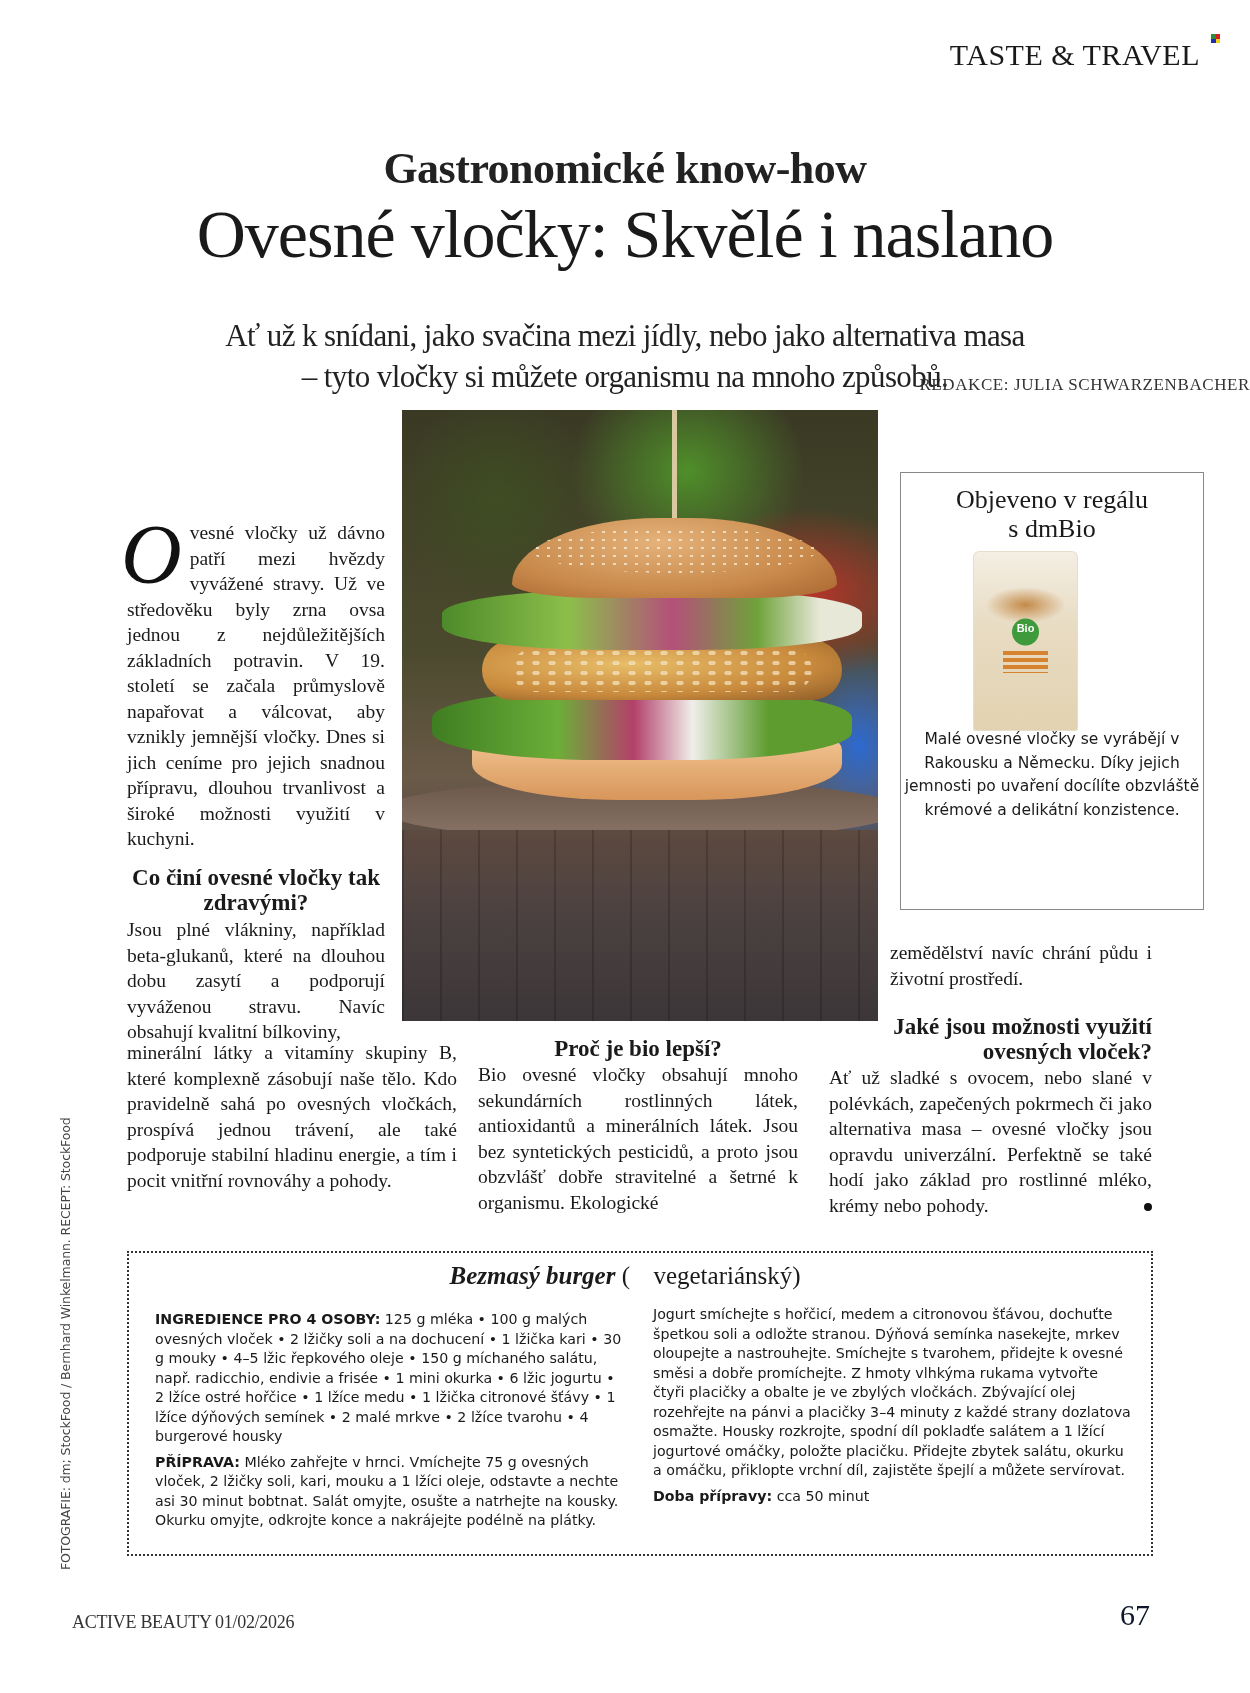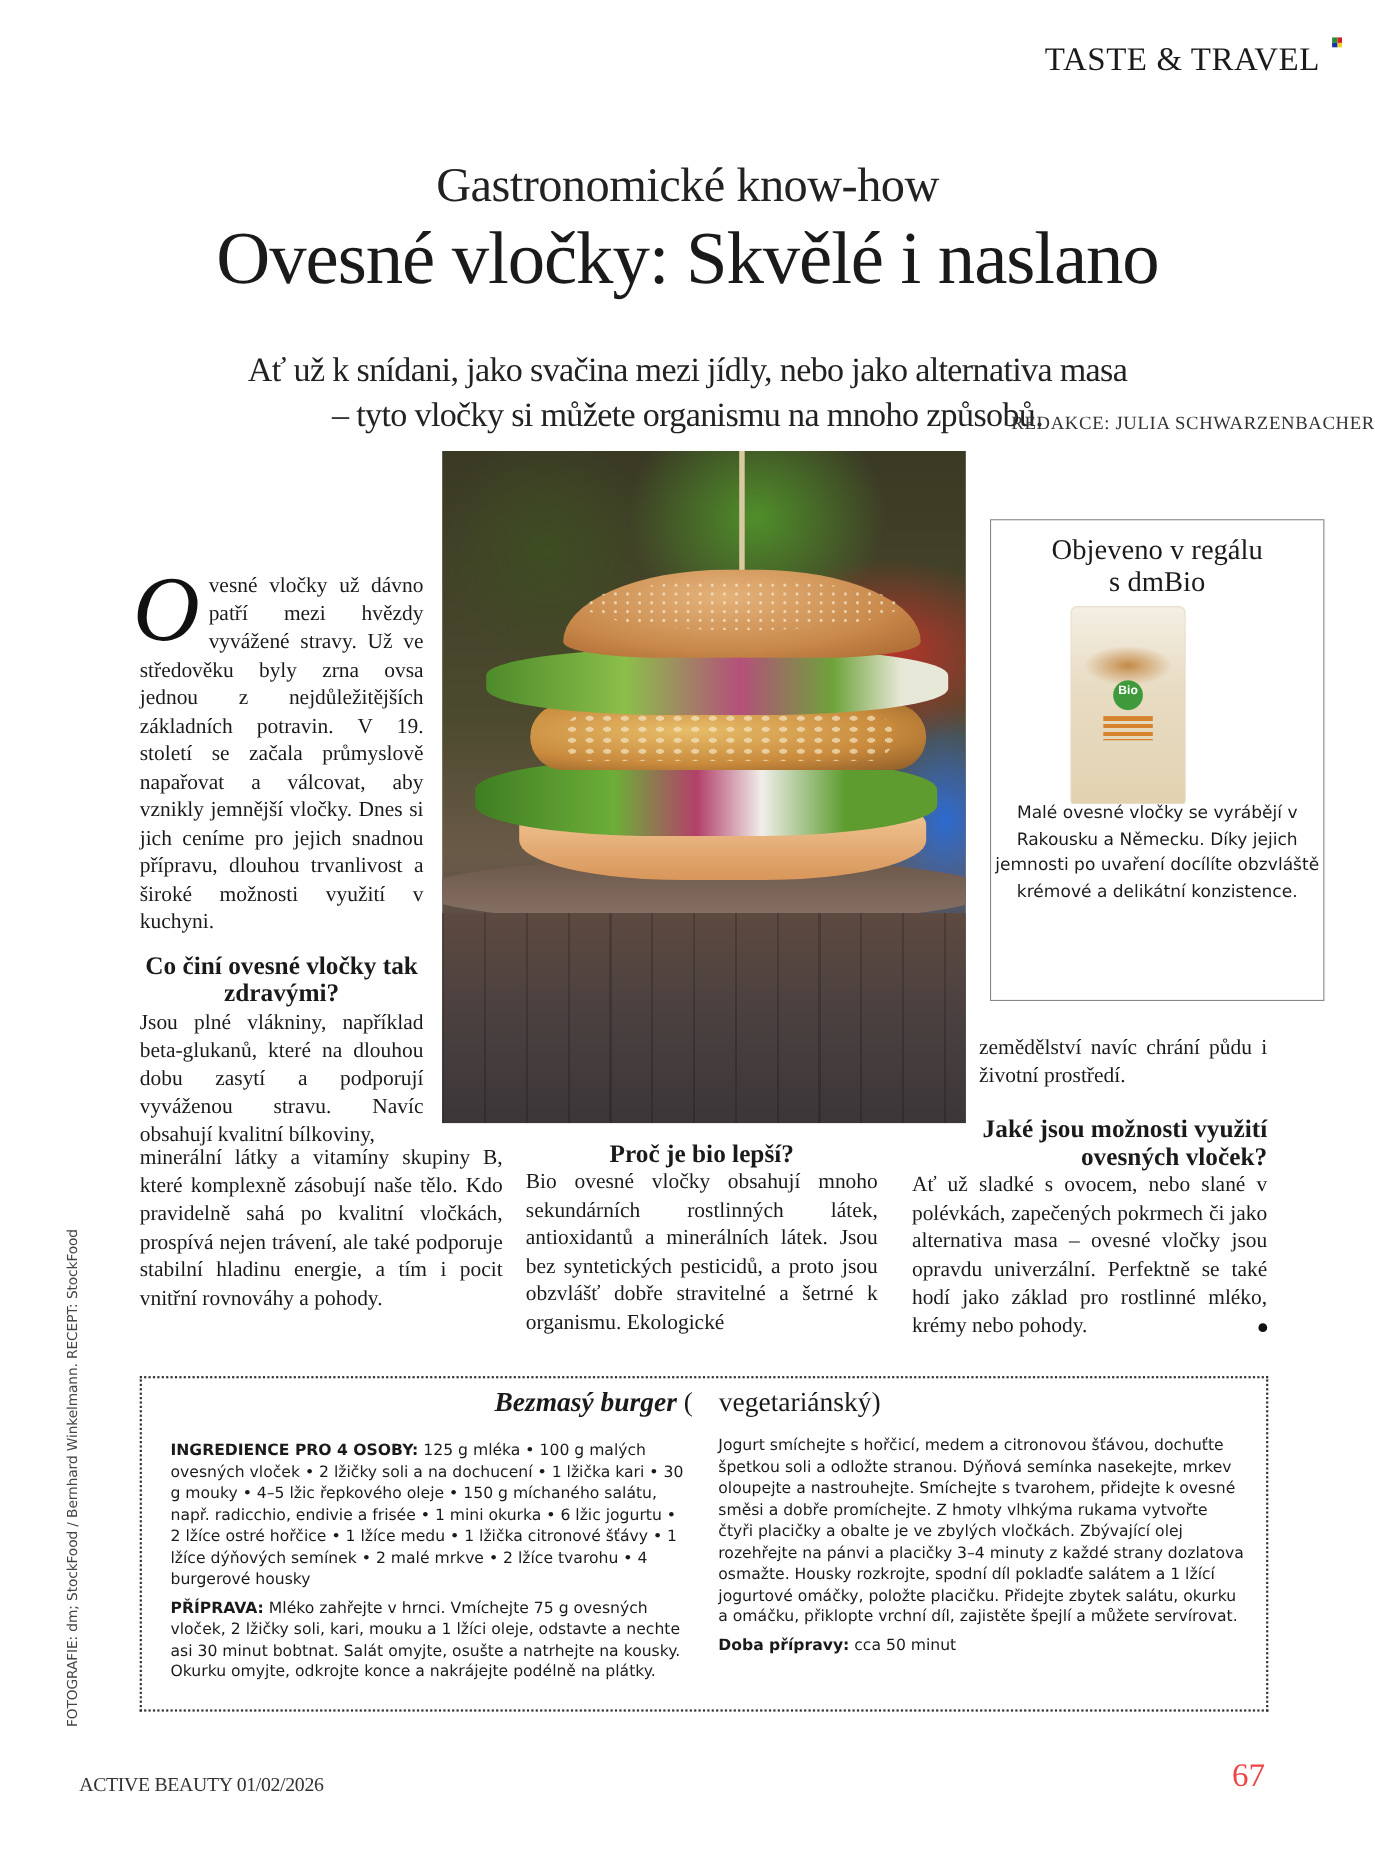--- a/index.html
+++ b/index.html
@@ -12,21 +12,21 @@
   }
   .corner-mark { position: absolute; top: 34px; right: 30px; width: 9px; height: 9px; }
   .corner-mark i { position: absolute; width: 4.5px; height: 4.5px; }
   .corner-mark i.a { left:0; top:0; background:#2e8b3a; }
   .corner-mark i.b { left:4.5px; top:0; background:#d81e1e; }
   .corner-mark i.c { left:0; top:4.5px; background:#1c2fb0; }
   .corner-mark i.d { left:4.5px; top:4.5px; background:#f2d21a; }
 
   .kicker {
     position: absolute; top: 143px; left: 0; width: 1250px; text-align: center;
-    font-size: 44px; font-weight: normal; color: #222; letter-spacing: -0.5px;
+    font-size: 44px; font-weight: bold; color: #222; letter-spacing: -0.5px;
   }
   .headline {
     position: absolute; top: 200px; left: 0; width: 1250px; text-align: center;
     font-size: 68px; font-weight: normal; color: #1a1a1a; letter-spacing: -1px; line-height: 1;
   }
   .standfirst {
     position: absolute; top: 278px; left: 0; width: 1250px; text-align: center;
     font-size: 31px; line-height: 41px; color: #222; letter-spacing: -0.6px; margin-top: 37px;
   }
   .byline {
@@ -159,21 +159,21 @@
   }
   .recipe-title b { font-weight: bold; font-style: italic; }
   .recipe-title .apple { font-size: 22px; }
   .rc { position:absolute; font-family:"DejaVu Sans", sans-serif; font-size: 14.2px; line-height: 19.5px; color:#1a1a1a; }
   .rc b { font-weight: bold; }
   .rc p { margin-bottom: 6px; }
   .rc-left { left: 155px; top: 1310px; width: 470px; }
   .rc-right { left: 653px; top: 1305px; width: 480px; }
 
   .footer-left { position:absolute; left: 72px; top: 1612px; font-family:"Liberation Serif", serif; font-size: 18px; color:#333; letter-spacing:-0.3px; }
-  .footer-right { position:absolute; right: 100px; top: 1598px; font-family:"Liberation Serif", serif; font-size: 30px; color:#ef4444; }
+  .footer-right { position:absolute; right: 100px; top: 1598px; font-family:"Liberation Serif", serif; font-size: 30px; color:#0f172a; }
 </style>
 </head>
 <body>
 
 <div class="section-label">TASTE &amp; TRAVEL</div>
 <div class="corner-mark">
     <i class="a"></i>
     <i class="b"></i>
     <i class="c"></i>
     <i class="d"></i>
@@ -201,21 +201,21 @@
 <div class="col intro">
   <span class="dropcap">O</span>
   <span>vesné vločky už dávno patří mezi hvězdy vyvážené stravy. Už ve středověku byly zrna ovsa jednou z nejdůležitějších základních potravin. V 19. století se začala průmyslově napařovat a válcovat, aby vznikly jemnější vločky. Dnes si jich ceníme pro jejich snadnou přípravu, dlouhou trvanlivost a široké možnosti využití v kuchyni.</span>
 </div>
 
 <div class="col col-left-2">
   <h3 class="sub-head">Co činí ovesné vločky tak zdravými?</h3>
   <p>Jsou plné vlákniny, například beta-glukanů, které na dlouhou dobu zasytí a podporují vyváženou stravu. Navíc obsahují kvalitní bílkoviny,</p>
 </div>
 <div class="col col-left-3">
-  <p>minerální látky a vitamíny skupiny B, které komplexně zásobují naše tělo. Kdo pravidelně sahá po kvalitní vločkách, prospívá nejen trávení, ale také podporuje stabilní hladinu energie, a tím i pocit vnitřní rovnováhy a pohody.</p>
+  <p>minerální látky a vitamíny skupiny B, které komplexně zásobují naše tělo. Kdo pravidelně sahá po ovesných vločkách, prospívá jednou trávení, ale také podporuje stabilní hladinu energie, a tím i pocit vnitřní rovnováhy a pohody.</p>
 </div>
 
 <div class="col col-mid">
   <h3 class="sub-head">Proč je bio lepší?</h3>
   <p>Bio ovesné vločky obsahují mnoho sekundárních rostlinných látek, antioxidantů a minerálních látek. Jsou bez syntetických pesticidů, a proto jsou obzvlášť dobře stravitelné a šetrné k organismu. Ekologické</p>
 </div>
 
 <div class="col col-right-top">
   <p>zemědělství navíc chrání půdu i životní prostředí.</p>
 </div>

